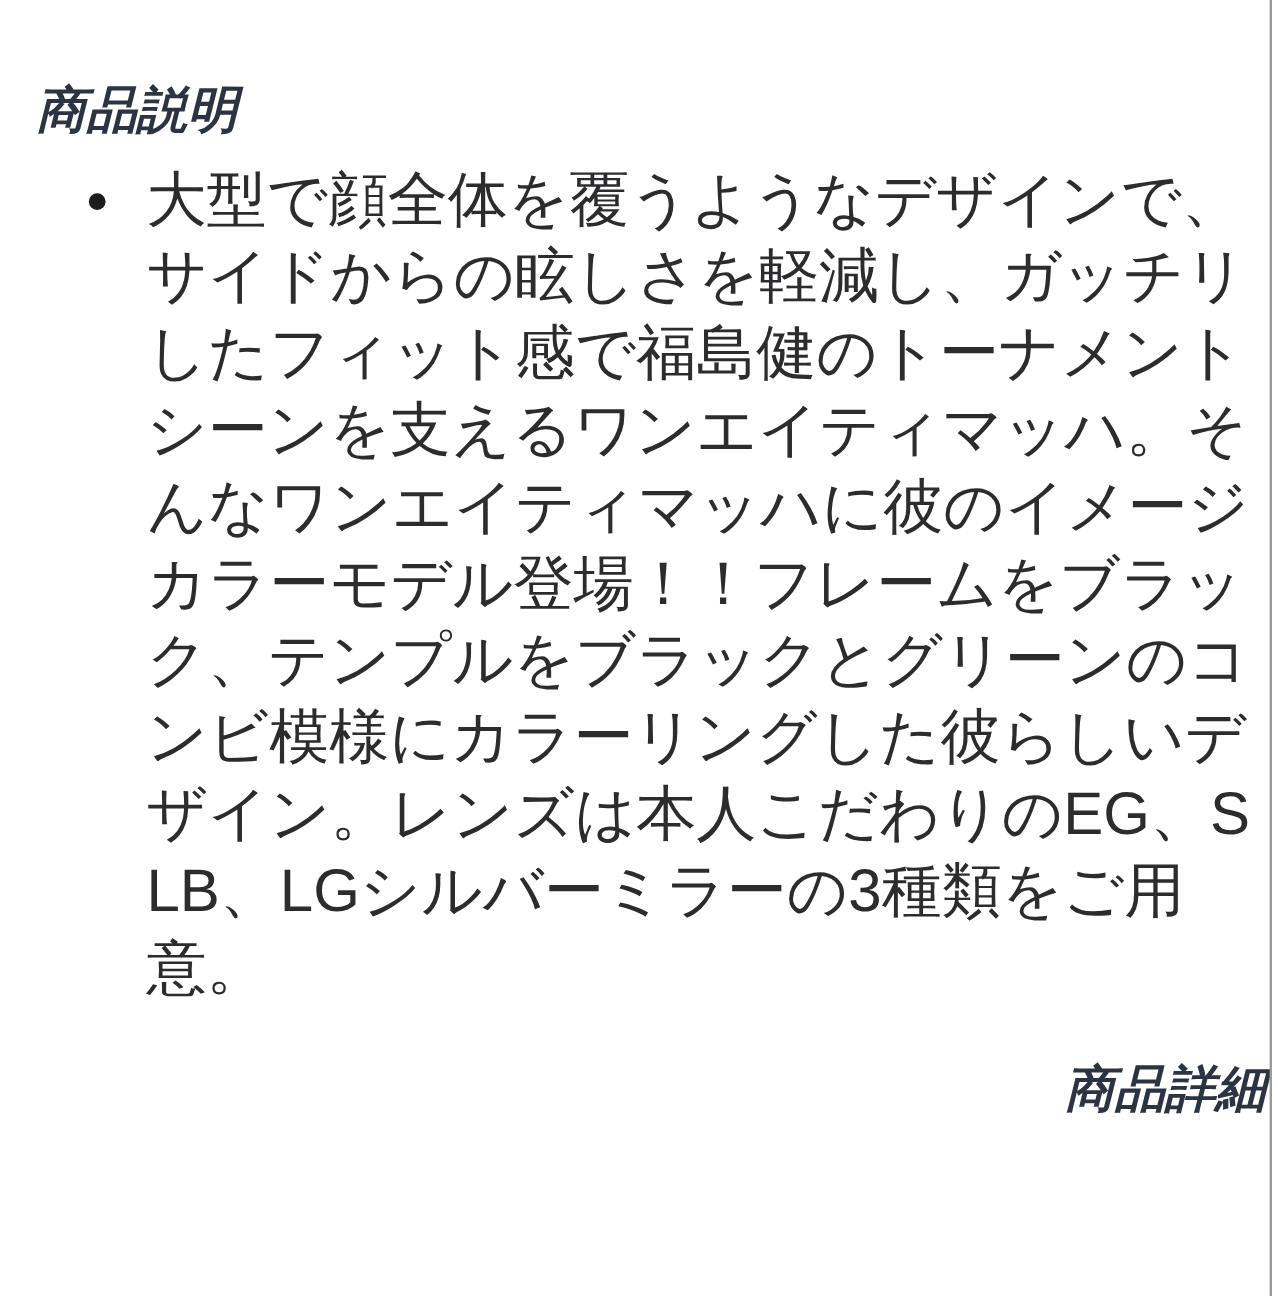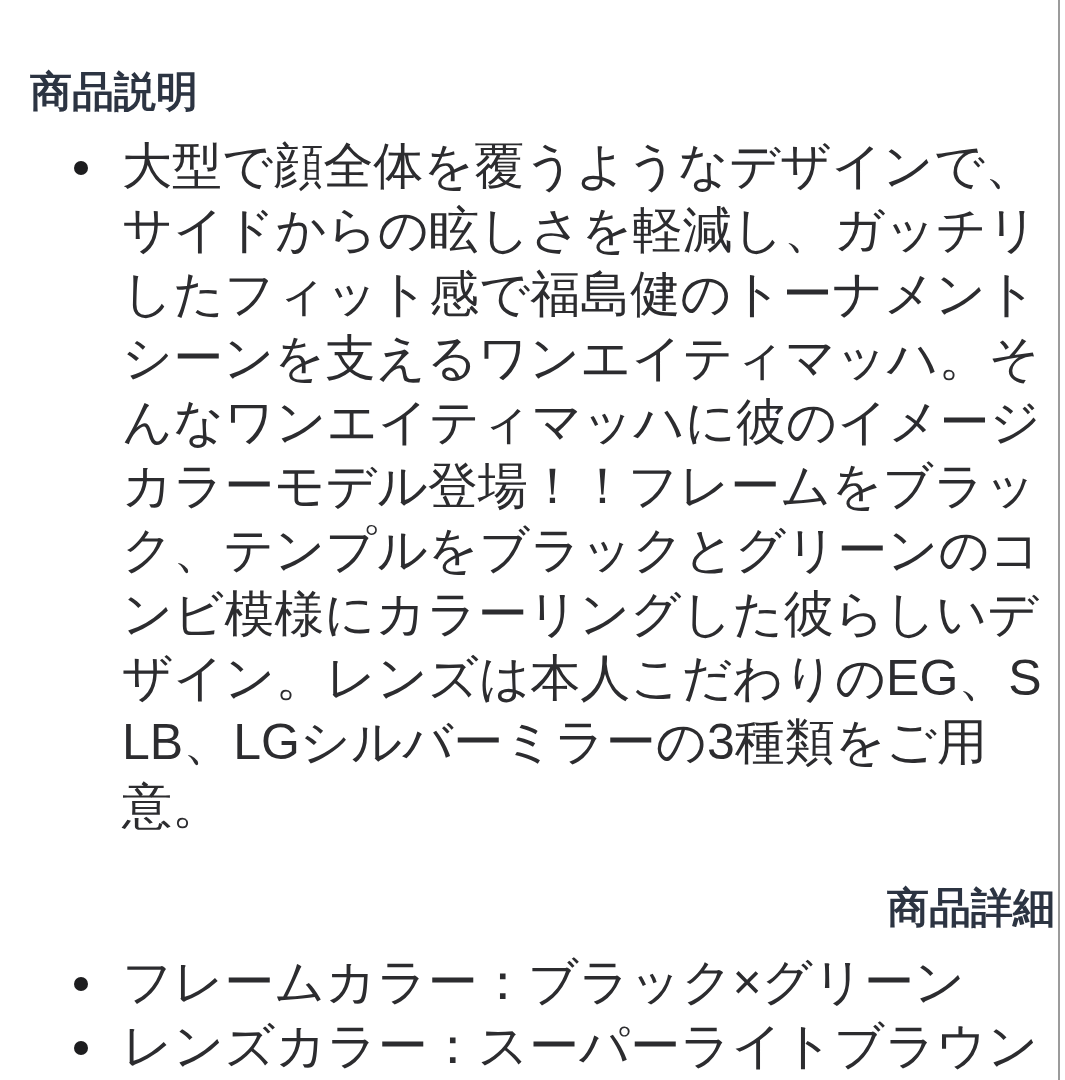--- a/index.html
+++ b/index.html
@@ -25,20 +25,21 @@
   section {
     padding-left: 30px;
     padding-right: 10px;
   }
   h2 {
     margin: 0;
     font-size: 42px;
     line-height: 52px;
     font-weight: bold;
     color: #2c3442;
+    font-style: italic;
   }
   section.description h2 {
     margin-top: 66px;
   }
   section.details h2 {
     margin-top: 44px;
     text-align: right;
   }
   ul {
     list-style: none;
@@ -74,19 +75,15 @@
 
   <section class="description">
     <h2>商品説明</h2>
     <ul>
         <li>大型で顔全体を覆うようなデザインで、サイドからの眩しさを軽減し、ガッチリしたフィット感で福島健のトーナメントシーンを支えるワンエイティマッハ。そんなワンエイティマッハに彼のイメージカラーモデル登場！！フレームをブラック、テンプルをブラックとグリーンのコンビ模様にカラーリングした彼らしいデザイン。レンズは本人こだわりのEG、SLB、LGシルバーミラーの3種類をご用意。</li>
       </ul>
   </section>
 
   <section class="details">
     <h2>商品詳細</h2>
-    <ul>
-        <li>フレームカラー：ブラック×グリーン</li>
-        <li>レンズカラー：スーパーライトブラウン</li>
-      </ul>
   </section>
 
 </div>
 
 </body></html>

